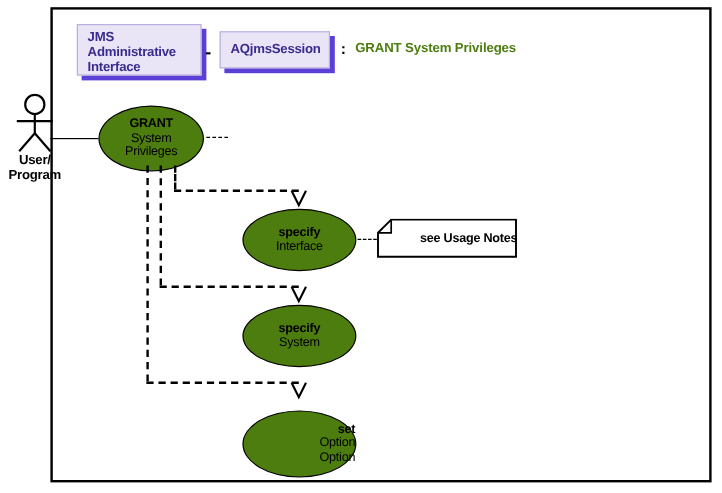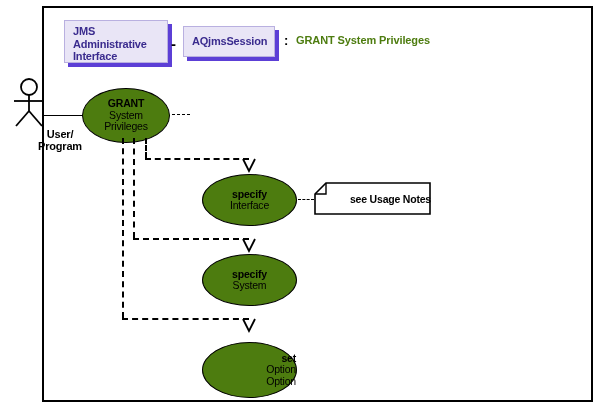--- a/index.html
+++ b/index.html
@@ -73,21 +73,20 @@
   .actor-svg { position: absolute; }
   .actor-label {
     position: absolute;
     font-size: 11px;
     font-weight: bold;
     color: #000;
     line-height: 12px;
     text-align: center;
     white-space: nowrap;
     letter-spacing: -0.2px;
-    padding-left: 31px;
   }
   .actor-label .ln { display: block; }
 
   
   .usecase {
     position: absolute;
     border: 1.6px solid #000;
     border-radius: 50%;
     background: #4d7c0f;
     box-sizing: border-box;

